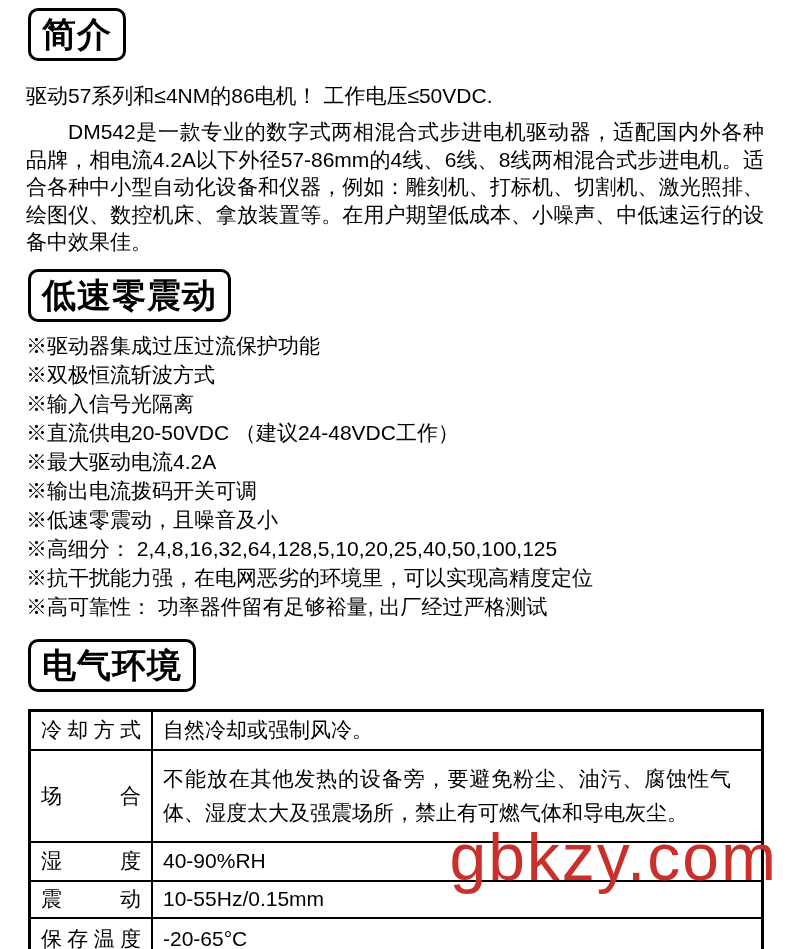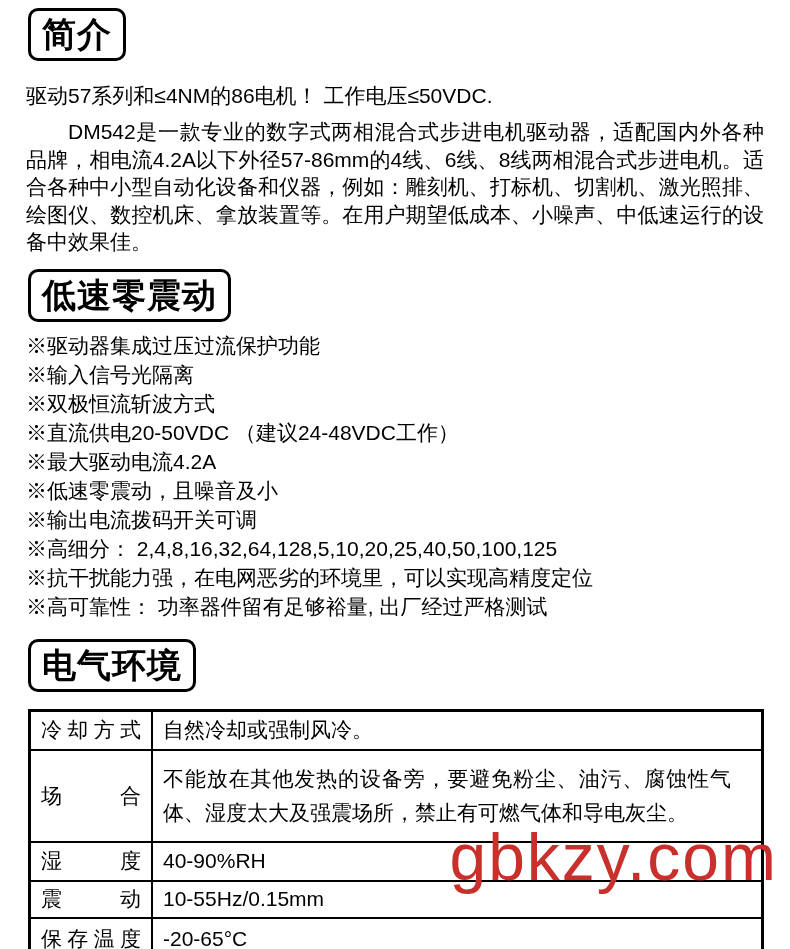--- a/index.html
+++ b/index.html
@@ -103,26 +103,26 @@
 <div class="section-box" id="box-intro">简介</div>
 
 <div class="intro-line">驱动57系列和≤4NM的86电机！ 工作电压≤50VDC.</div>
 
 <div class="intro-para">DM542是一款专业的数字式两相混合式步进电机驱动器，适配国内外各种品牌，相电流4.2A以下外径57-86mm的4线、6线、8线两相混合式步进电机。适合各种中小型自动化设备和仪器，例如：雕刻机、打标机、切割机、激光照排、绘图仪、数控机床、拿放装置等。在用户期望低成本、小噪声、中低速运行的设备中效果佳。</div>
 
 <div class="section-box" id="box-features">低速零震动</div>
 
 <div class="features">
   <div class="feature-item">※驱动器集成过压过流保护功能</div>
+  <div class="feature-item">※双极恒流斩波方式</div>
   <div class="feature-item">※输入信号光隔离</div>
-  <div class="feature-item">※双极恒流斩波方式</div>
   <div class="feature-item">※直流供电20-50VDC （建议24-48VDC工作）</div>
   <div class="feature-item">※最大驱动电流4.2A</div>
+  <div class="feature-item">※输出电流拨码开关可调</div>
   <div class="feature-item">※低速零震动，且噪音及小</div>
-  <div class="feature-item">※输出电流拨码开关可调</div>
   <div class="feature-item">※高细分： 2,4,8,16,32,64,128,5,10,20,25,40,50,100,125</div>
   <div class="feature-item">※抗干扰能力强，在电网恶劣的环境里，可以实现高精度定位</div>
   <div class="feature-item">※高可靠性： 功率器件留有足够裕量, 出厂经过严格测试</div>
 </div>
 
 <div class="section-box" id="box-env">电气环境</div>
 
 <table class="env">
   <tbody>
     <tr class="r1">

